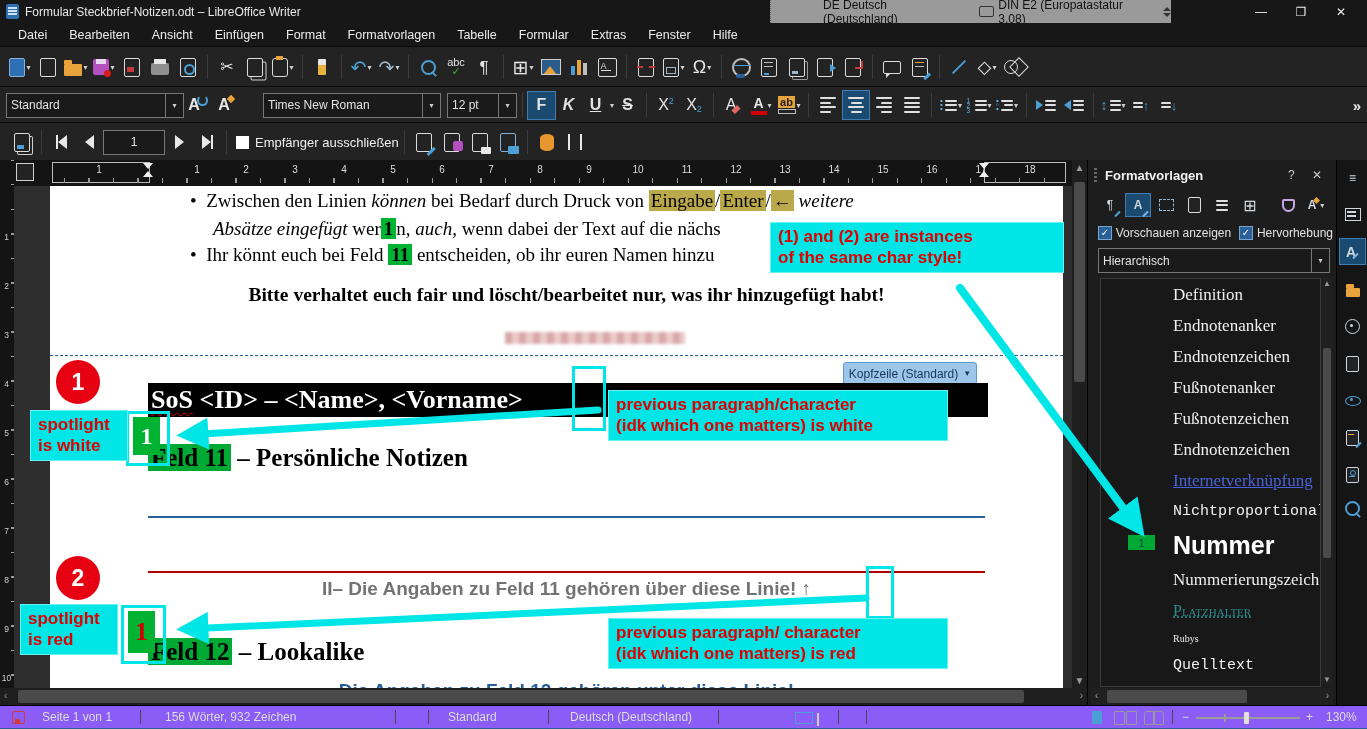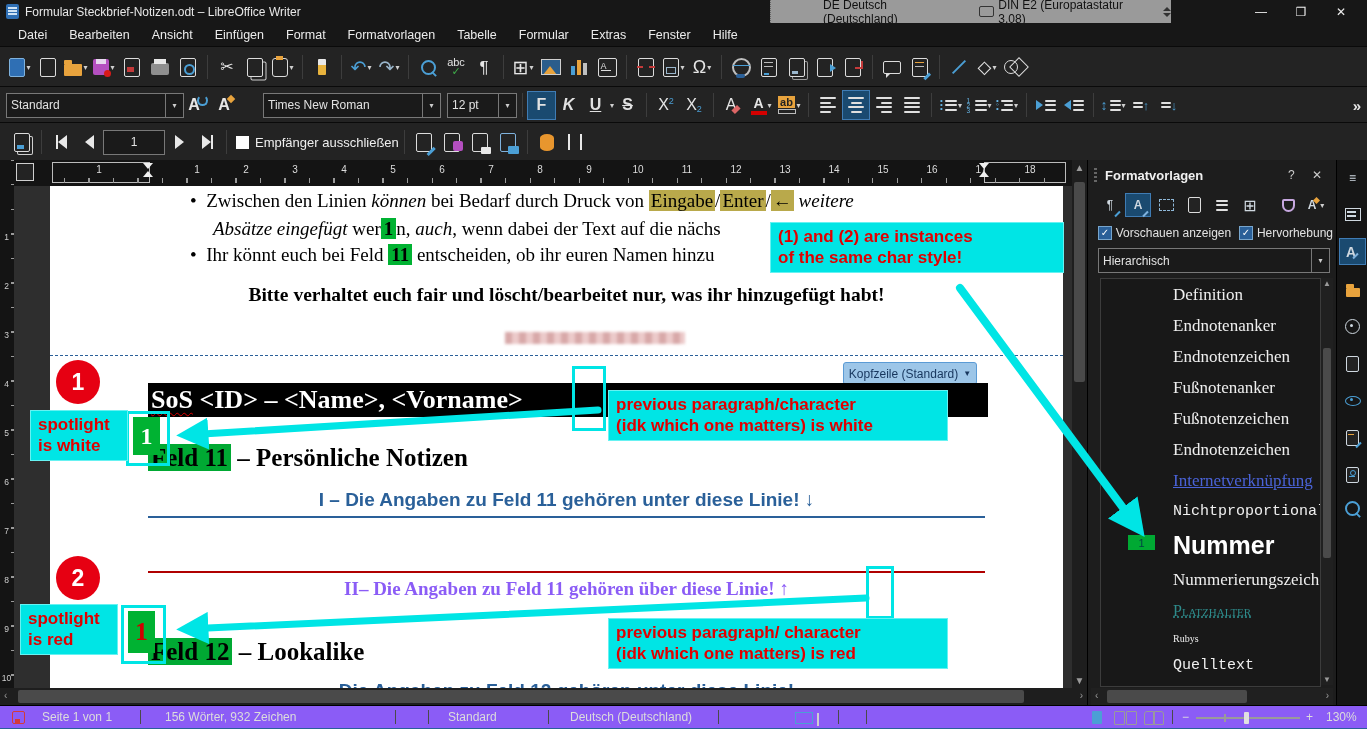--- a/index.html
+++ b/index.html
@@ -613,25 +613,24 @@
         <span style="font-size:8px;margin-left:5px">▼</span>
     </div>
 
     <div style="position:absolute;left:98px;top:197px;width:837px;height:34px;background:#000;color:#fff;font-weight:bold;font-size:26px;line-height:34px;padding-left:3px;white-space:nowrap">
       <span style="text-decoration:underline wavy #e00000 1px;text-underline-offset:4px">SoS</span><span> &lt;ID&gt; – &lt;Name&gt;, &lt;Vorname&gt;</span>
     </div>
 
     <div style="position:absolute;left:98px;top:258px;font-weight:bold;font-size:25px;white-space:nowrap">
       <span class="hlg">Feld 11</span><span> – Persönliche Notizen</span>
     </div>
-    <div style="position:absolute;left:98px;top:303px;width:837px;text-align:center;font-family:'Liberation Sans',sans-serif;font-weight:bold;font-size:19px;color:#2a6099">I – Die Angaben zu Feld 11 gehören unter diese Linie! ↓</div>
     <div style="position:absolute;left:98px;top:330px;width:837px;border-top:2px solid #2a6099"></div>
 
     <div style="position:absolute;left:98px;top:385px;width:837px;border-top:2px solid #b00000"></div>
-    <div style="position:absolute;left:98px;top:392px;width:837px;text-align:center;font-family:Liberation Serif, serif;font-weight:bold;font-size:19px;color:#8b5cf6;white-space:nowrap">
+    <div style="position:absolute;left:98px;top:392px;width:837px;text-align:center;font-family:Liberation Sans, sans-serif;font-weight:bold;font-size:19px;color:#737373;white-space:nowrap">
       <span>II– Die Angaben zu Feld 11 gehören über diese Linie!</span> <span>↑</span>
     </div>
     <div style="position:absolute;left:98px;top:452px;font-weight:bold;font-size:25px;white-space:nowrap">
       <span class="hlg">Feld 12</span><span> – Lookalike</span>
     </div>
     <div style="position:absolute;left:98px;top:494px;width:837px;height:8px;overflow:hidden;text-align:center;font-family:'Liberation Sans',sans-serif;font-weight:bold;font-size:19px;color:#2a6099">Die Angaben zu Feld 12 gehören unter diese Linie!</div>
   </div>
 
   <div class="mbadge" style="left:133px;top:417px;width:27px;height:38px;color:#fff;font-size:24px">1</div>
   <div class="cyanbox" style="left:126px;top:411px;width:38px;height:49px"></div>

